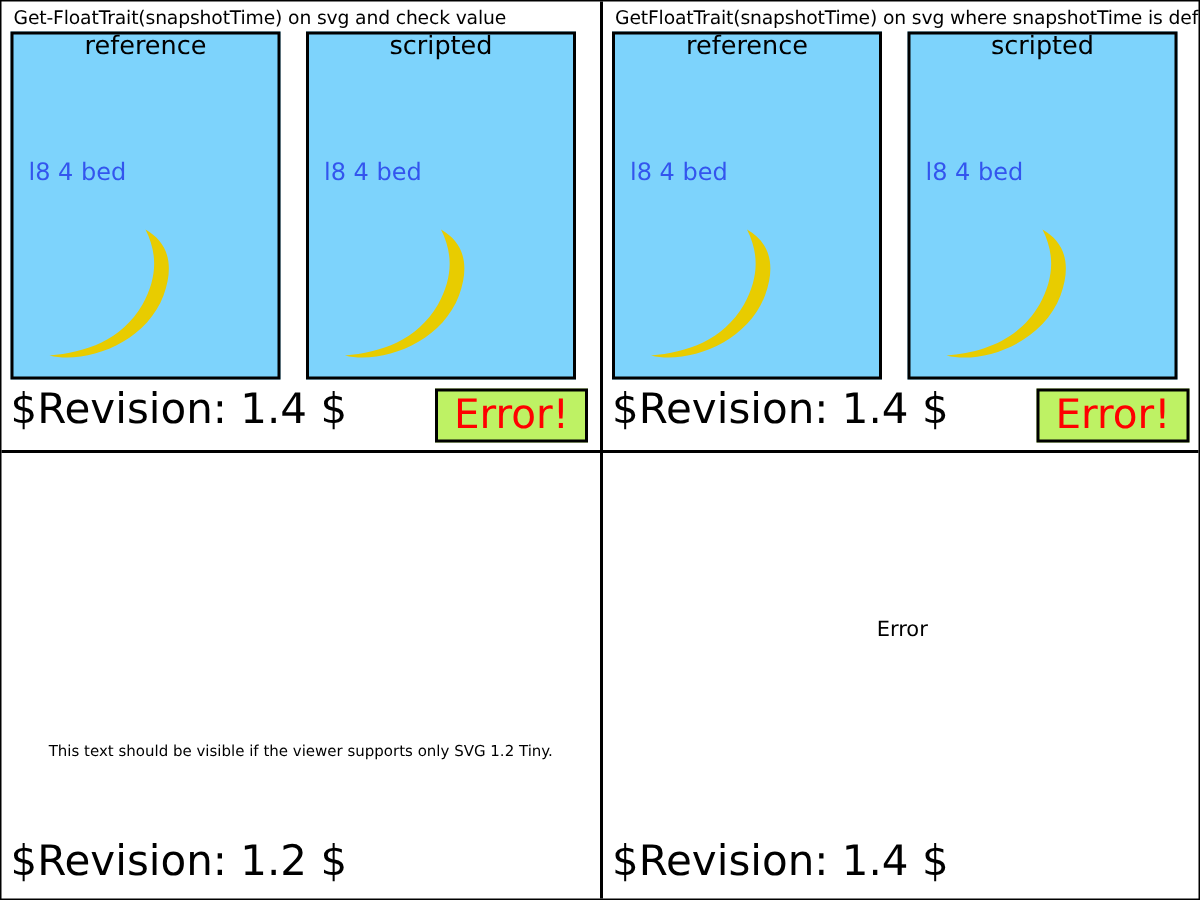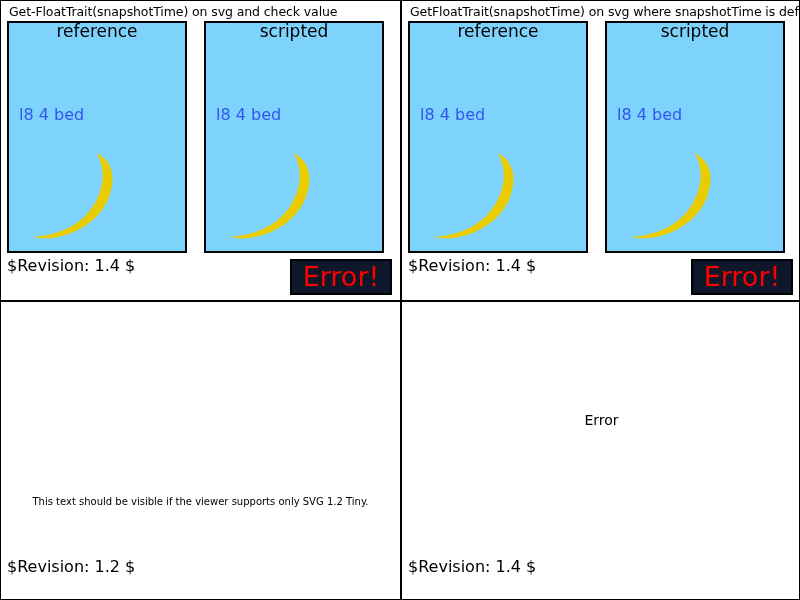--- a/index.html
+++ b/index.html
@@ -95,37 +95,37 @@
     left: 14px;
     top: 128px;
     width: 120px;
     height: 100px;
   }
 
   
   .revision {
     position: absolute;
     left: 6px;
-    font-size: 16px;
+    font-size: 28px;
     color: #000000;
     white-space: nowrap;
   }
   .revision-top { top: 255px; }
   .revision-bottom { top: 255px; }
 
   
   .error-badge {
     position: absolute;
     left: 289px;
     top: 258px;
     width: 102px;
     height: 36px;
     border: 2px solid #000000;
     box-sizing: border-box;
-    background: #0f172a;
+    background: #bef264;
     color: #ff0000;
     font-size: 27px;
     line-height: 32px;
     text-align: center;
     white-space: nowrap;
   }
 
   
   .tiny-note {
     position: absolute;

